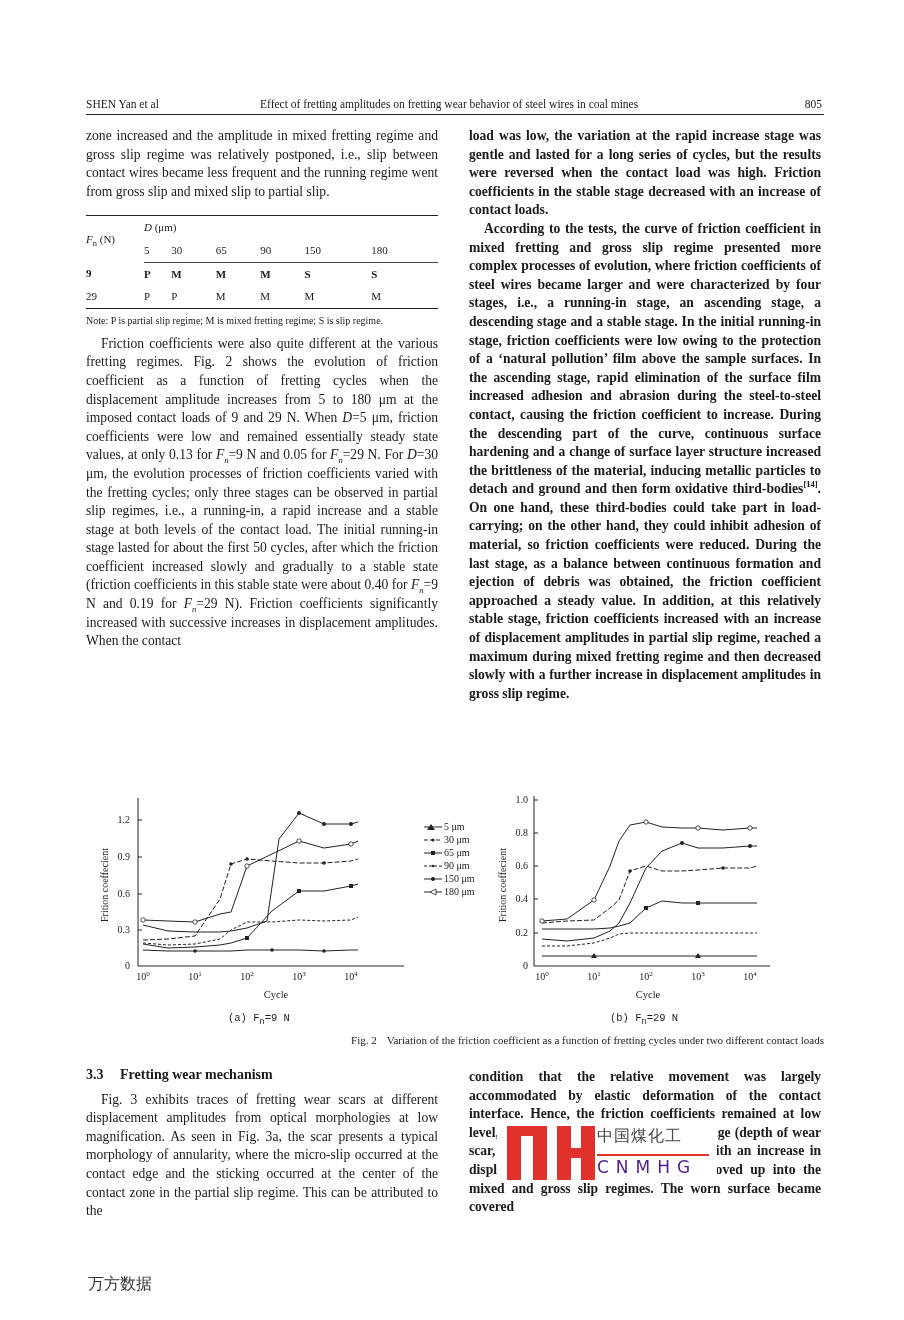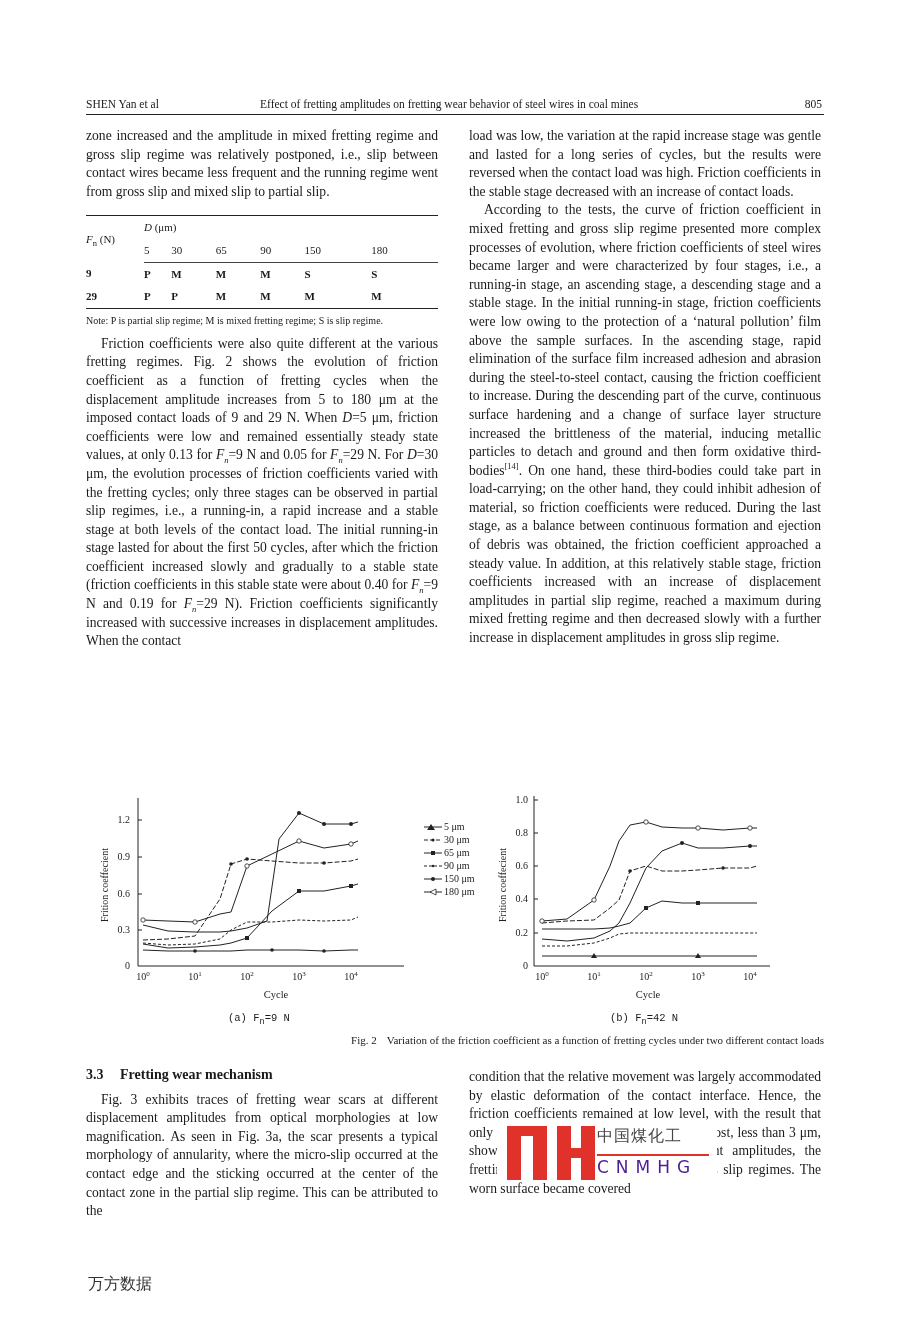--- a/index.html
+++ b/index.html
@@ -6,21 +6,21 @@
   body { width: 904px; height: 1320px; position: relative; overflow: hidden;
          font-family: "Liberation Serif", "DejaVu Serif", serif; color: #1a1a1a; }
   .header { position: absolute; left: 86px; top: 96px; width: 738px; height: 18px;
             font-size: 11.5px; border-bottom: 1.5px solid #222; }
   .header .author { position: absolute; left: 0; top: 2px; }
   .header .title { position: absolute; left: 174px; top: 2px; }
   .header .page { position: absolute; right: 2px; top: 2px; }
 
   .col { position: absolute; width: 352px; font-size: 13.6px; line-height: 18.6px; text-align: justify; }
   .col-left { left: 86px; }
-  .col-right { left: 469px; }
+  .col-right { left: 469px; font-weight: bold; }
   p { margin: 0; }
   .indent { text-indent: 1.1em; }
   .sec-head { font-weight: bold; font-size: 14px; margin: 0; }
   .sec-head .num { display: inline-block; width: 34px; }
   sub, sup { font-size: 8.5px; line-height: 0; }
   i { font-style: italic; }
 
   .table-caption { font-size: 11.5px; text-align: center; line-height: 14px; }
   table.regimes { width: 352px; border-collapse: collapse; font-size: 11px; margin-top: 4px; }
   table.regimes td { padding: 2px 0; height: 13px; }
@@ -75,21 +75,21 @@
       </tr>
       <tr style="font-weight:bold;">
         <td>9</td>
         <td>P</td>
         <td>M</td>
         <td>M</td>
         <td>M</td>
         <td>S</td>
         <td>S</td>
       </tr>
-      <tr class="bottom-rule" style="font-weight:bold;">
+      <tr class="bottom-rule" style="font-weight:normal;">
         <td>29</td>
         <td>P</td>
         <td>P</td>
         <td>M</td>
         <td>M</td>
         <td>M</td>
         <td>M</td>
       </tr>
     </tbody>
       </table>
@@ -240,21 +240,21 @@
     <g fill="#fff" stroke="#222" stroke-width="0.8">
       <circle cx="52" cy="131" r="2.2"></circle>
         <circle cx="104" cy="110" r="2.2"></circle>
         <circle cx="156" cy="32" r="2.2"></circle>
         <circle cx="208" cy="38" r="2.2"></circle>
         <circle cx="260" cy="38" r="2.2"></circle>
     </g>
   </svg>
 
   <div class="sub-cap" style="left:142px; top:222px;"><span>(a) F</span><sub>n</sub><span>=9 N</span></div>
-  <div class="sub-cap" style="left:524px; top:222px;"><span>(b) F</span><sub>n</sub><span>=42 N</span></div>
+  <div class="sub-cap" style="left:524px; top:222px;"><span>(b) F</span><sub>n</sub><span>=29 N</span></div>
   <div class="fig-caption" style="top:244px;text-align:right;"><span class="lab">Fig. 2</span><span>Variation of the friction coefficient as a function of fretting cycles under two different contact loads</span></div>
 </div>
 
 <div class="col col-left" style="top:1066px;">
   <h3 class="sec-head">
     <span class="num">3.3</span><span>Fretting wear mechanism</span>
   </h3>
   <p class="indent" style="margin-top:6px;">Fig. 3 exhibits traces of fretting wear scars at different displacement amplitudes from optical morphologies at low magnification. As seen in Fig. 3a, the scar presents a typical morphology of annularity, where the micro-slip occurred at the contact edge and the sticking occurred at the center of the contact zone in the partial slip regime. This can be attributed to the</p>
 </div>
 

